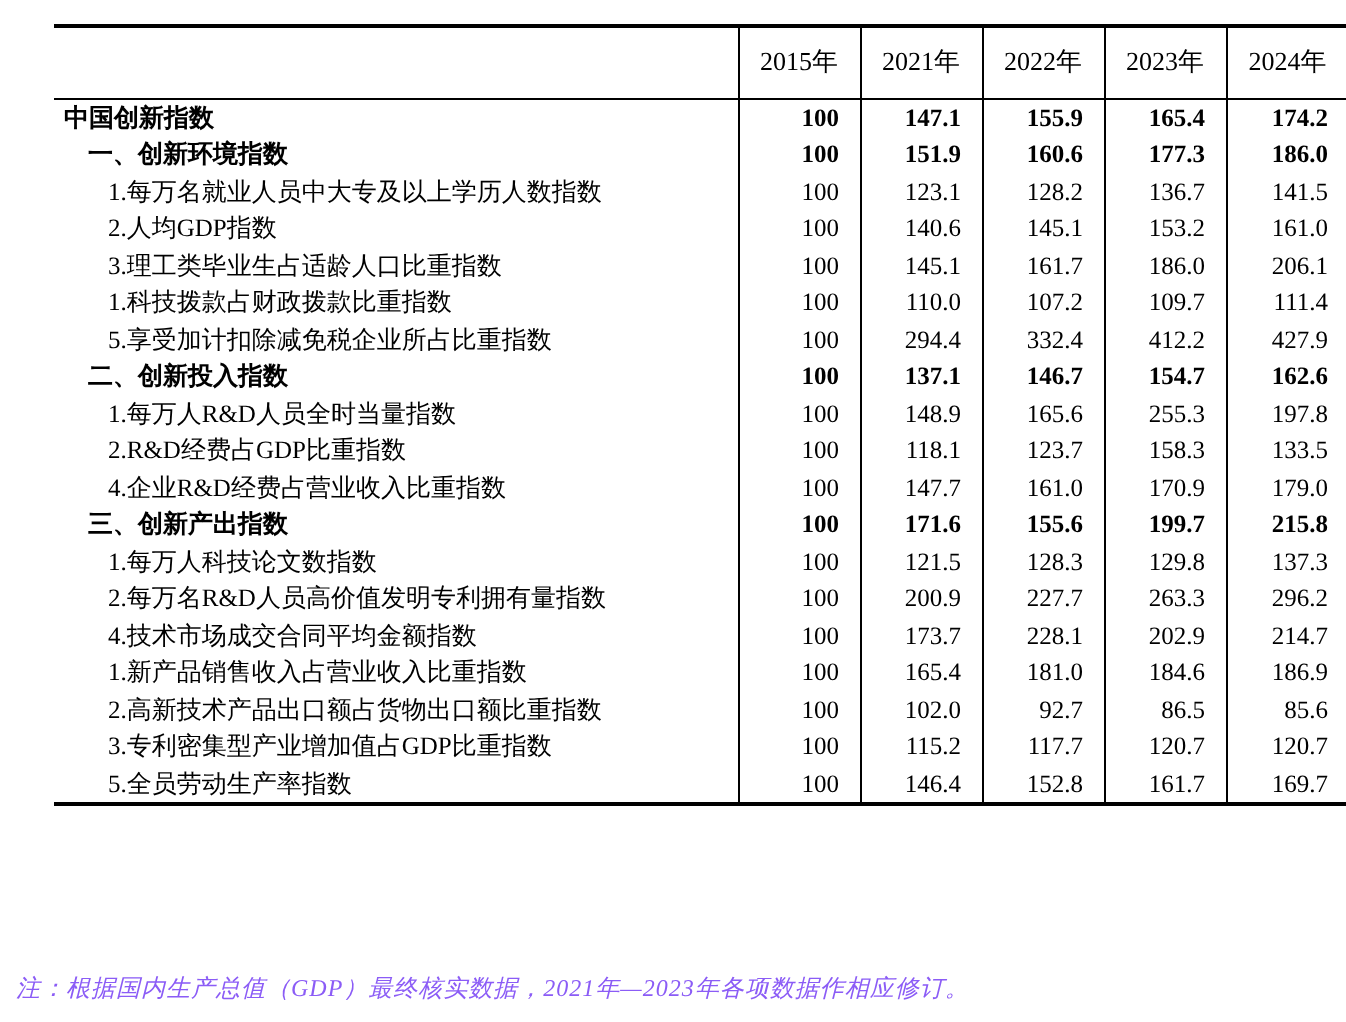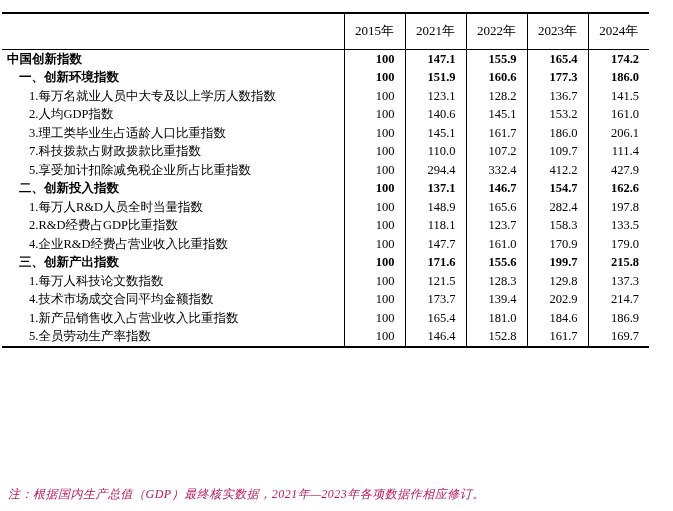--- a/index.html
+++ b/index.html
@@ -8,21 +8,21 @@
     position: relative;
     width: 673px;
     height: 511px;
     background: #ffffff;
     font-family: "Liberation Serif", "DejaVu Serif", serif;
     color: #000000;
     overflow: hidden;
   }
   table.index-table {
     position: absolute;
-    left: 2px;
+    left: 27px;
     top: 12px;
     width: 646px;
     border-collapse: collapse;
     table-layout: fixed;
     border-top: 2.5px solid #000;
     border-bottom: 2.5px solid #000;
   }
   col.c-label { width: 342px; }
   col.c-year  { width: 61px; }
   thead tr { height: 36px; }
@@ -52,21 +52,21 @@
   td.label.ind2 { padding-left: 27px; margin-top: 44px; }
   tr.bold td { font-weight: bold; }
   .footnote {
     position: absolute;
     left: 8px;
     top: 486px;
     font-size: 12px;
     font-style: italic;
     letter-spacing: 0.5px;
     font-family: "Liberation Serif", "DejaVu Serif", serif;
-    color: #be185d;
+    color: #8b5cf6;
     white-space: nowrap;
   }
 </style>
 </head>
 <body>
 
 <div class="page">
 
   <table class="index-table">
     <colgroup>
@@ -122,21 +122,21 @@
         </tr>
         <tr>
           <td class="label ind2">3.理工类毕业生占适龄人口比重指数</td>
           <td class="val">100</td>
           <td class="val">145.1</td>
           <td class="val">161.7</td>
           <td class="val">186.0</td>
           <td class="val">206.1</td>
         </tr>
         <tr>
-          <td class="label ind2">7.科技拨款占财政拨款比重指数</td>
+          <td class="label ind2">1.科技拨款占财政拨款比重指数</td>
           <td class="val">100</td>
           <td class="val">110.0</td>
           <td class="val">107.2</td>
           <td class="val">109.7</td>
           <td class="val">111.4</td>
         </tr>
         <tr>
           <td class="label ind2">5.享受加计扣除减免税企业所占比重指数</td>
           <td class="val">100</td>
           <td class="val">294.4</td>
@@ -150,21 +150,21 @@
           <td class="val">137.1</td>
           <td class="val">146.7</td>
           <td class="val">154.7</td>
           <td class="val">162.6</td>
         </tr>
         <tr>
           <td class="label ind2">1.每万人R&amp;D人员全时当量指数</td>
           <td class="val">100</td>
           <td class="val">148.9</td>
           <td class="val">165.6</td>
-          <td class="val">282.4</td>
+          <td class="val">255.3</td>
           <td class="val">197.8</td>
         </tr>
         <tr>
           <td class="label ind2">2.R&amp;D经费占GDP比重指数</td>
           <td class="val">100</td>
           <td class="val">118.1</td>
           <td class="val">123.7</td>
           <td class="val">158.3</td>
           <td class="val">133.5</td>
         </tr>
@@ -186,36 +186,60 @@
         </tr>
         <tr>
           <td class="label ind2">1.每万人科技论文数指数</td>
           <td class="val">100</td>
           <td class="val">121.5</td>
           <td class="val">128.3</td>
           <td class="val">129.8</td>
           <td class="val">137.3</td>
         </tr>
         <tr>
+          <td class="label ind2">2.每万名R&amp;D人员高价值发明专利拥有量指数</td>
+          <td class="val">100</td>
+          <td class="val">200.9</td>
+          <td class="val">227.7</td>
+          <td class="val">263.3</td>
+          <td class="val">296.2</td>
+        </tr>
+        <tr>
           <td class="label ind2">4.技术市场成交合同平均金额指数</td>
           <td class="val">100</td>
           <td class="val">173.7</td>
-          <td class="val">139.4</td>
+          <td class="val">228.1</td>
           <td class="val">202.9</td>
           <td class="val">214.7</td>
         </tr>
         <tr>
           <td class="label ind2">1.新产品销售收入占营业收入比重指数</td>
           <td class="val">100</td>
           <td class="val">165.4</td>
           <td class="val">181.0</td>
           <td class="val">184.6</td>
           <td class="val">186.9</td>
         </tr>
         <tr>
+          <td class="label ind2">2.高新技术产品出口额占货物出口额比重指数</td>
+          <td class="val">100</td>
+          <td class="val">102.0</td>
+          <td class="val">92.7</td>
+          <td class="val">86.5</td>
+          <td class="val">85.6</td>
+        </tr>
+        <tr>
+          <td class="label ind2">3.专利密集型产业增加值占GDP比重指数</td>
+          <td class="val">100</td>
+          <td class="val">115.2</td>
+          <td class="val">117.7</td>
+          <td class="val">120.7</td>
+          <td class="val">120.7</td>
+        </tr>
+        <tr>
           <td class="label ind2">5.全员劳动生产率指数</td>
           <td class="val">100</td>
           <td class="val">146.4</td>
           <td class="val">152.8</td>
           <td class="val">161.7</td>
           <td class="val">169.7</td>
         </tr>
       </tbody>
   </table>
 

